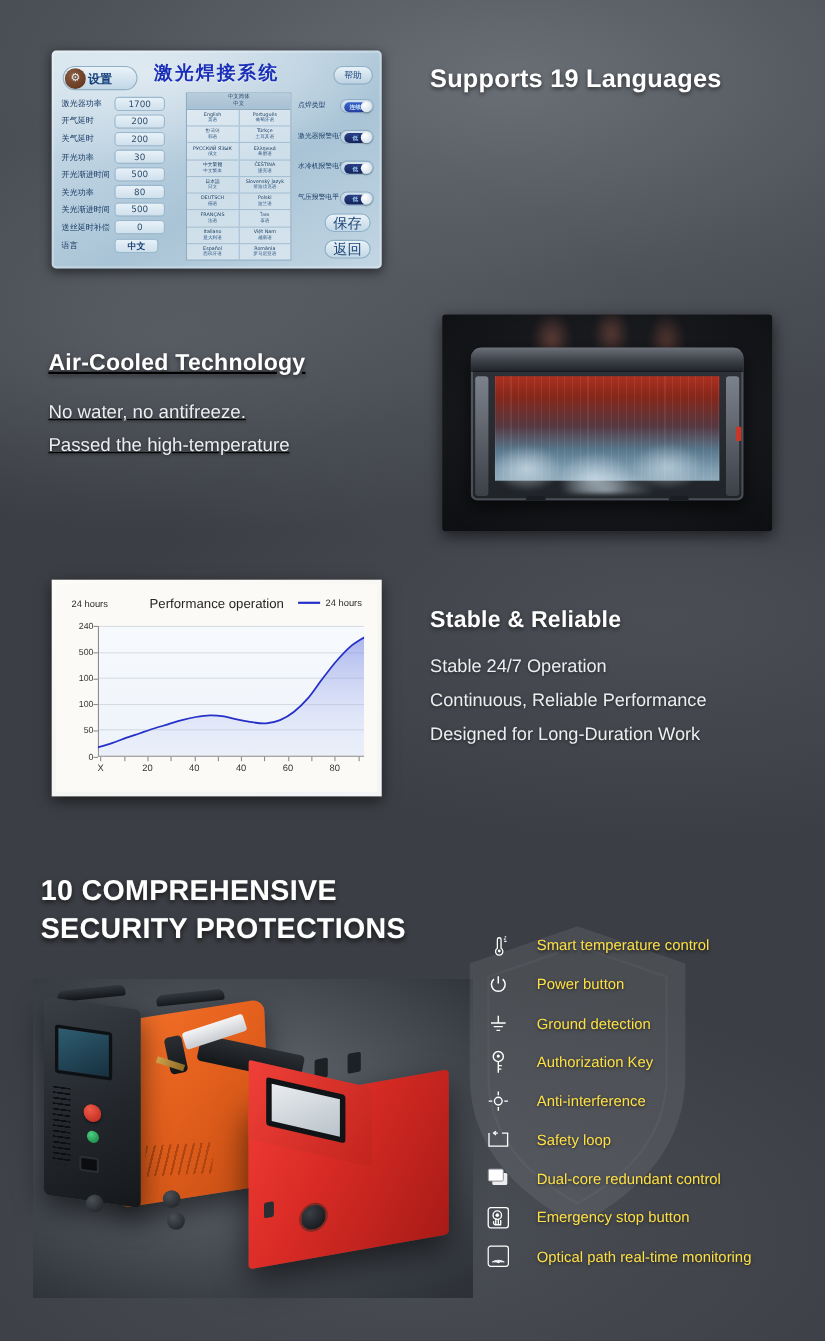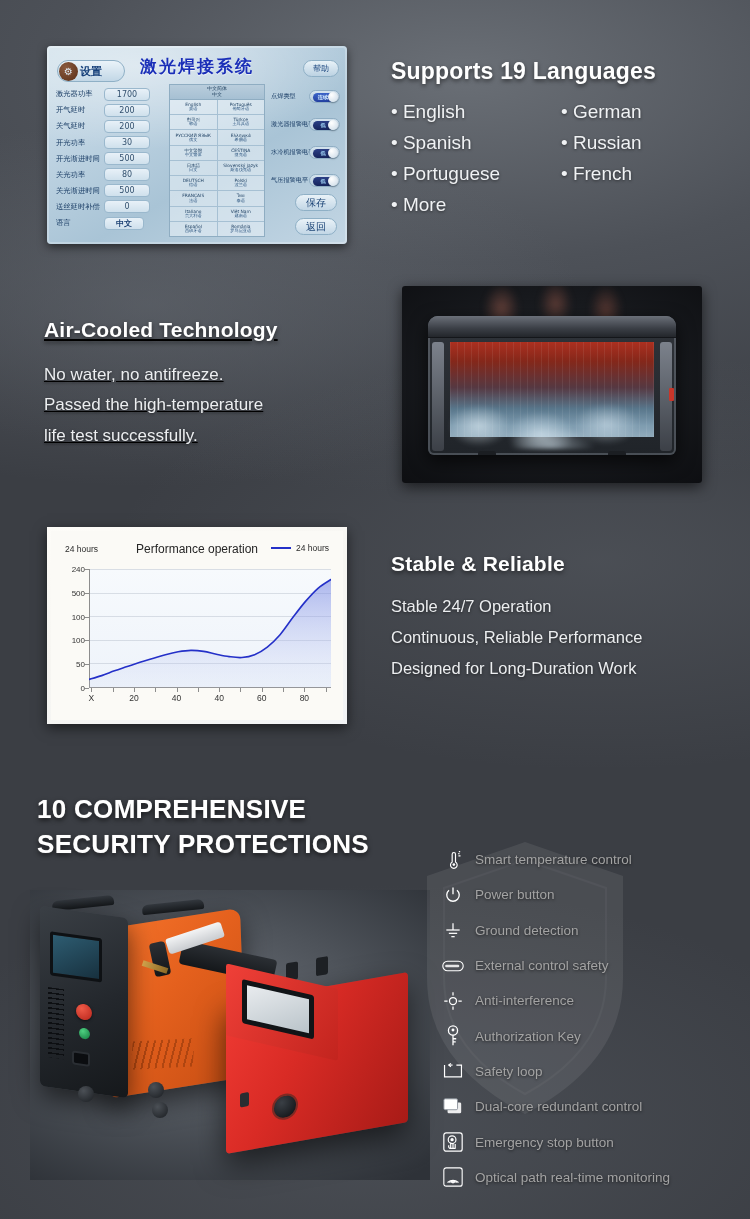--- a/index.html
+++ b/index.html
@@ -117,21 +117,21 @@
   }
   .t-sw.on .pill { background:linear-gradient(180deg,#3a63c8,#2340a0); color:#cfe9ff; }
   .t-sw .knob {
     position:absolute; right:1.5px; top:1px; width:10px; height:10px; border-radius:50%;
     background:radial-gradient(circle at 35% 30%,#ffffff,#c9d9e6);
     box-shadow:0 1px 2px rgba(0,0,0,.3);
   }
   .hmi-btn {
     position:absolute; right:10px; width:42px; height:17px; border-radius:9px;
     background:linear-gradient(180deg,#e9f2f8,#c3d7e6);
-    border:1px solid #8fb0c6; font-size:10px; color:#1d4577;
+    border:1px solid #8fb0c6; font-size:13px; color:#1d4577;
     display:flex; align-items:center; justify-content:center;
   }
   .hmi-btn.save { top:148px; }
   .hmi-btn.back { top:172px; }
 
   
   .h-title {
     font-weight:bold; color:#ffffff; letter-spacing:.2px;
     text-shadow:0 2px 4px rgba(0,0,0,.55);
   }
@@ -353,22 +353,23 @@
     opacity:.14;
   }
   .prot-list { position:absolute; left:440px; top:842px; width:305px; }
   .prot-item { display:flex; align-items:center; height:35.3px; }
   .prot-ic {
     width:26px; height:24px; flex:0 0 26px; display:flex; align-items:center; justify-content:center;
     margin-right:9px;
   }
   .prot-ic svg { display:block; }
   .prot-lb {
-    font-size:13.5px; color:#a3a3a3; white-space:nowrap;
+    font-size:13.5px; color:#fde047; white-space:nowrap;
     text-shadow:0 1px 3px rgba(0,0,0,.6);
+    margin-left:13px;
   }
 </style>
 </head>
 <body>
 
 <div class="page"></div>
 
 <div class="wrap">
 
   <div class="hmi">
@@ -547,33 +548,20 @@
           </div>
         </div>
       </div>
 
     <div class="hmi-btn save">保存</div>
     <div class="hmi-btn back">返回</div>
   </div>
 
   <div class="s1-text">
     <div class="h-title">Supports 19 Languages</div>
-    <div class="s1-cols">
-      <div class="s1-col" id="langColL">
-          <div class="s1-item">• English</div>
-          <div class="s1-item">• Spanish</div>
-          <div class="s1-item">• Portuguese</div>
-          <div class="s1-item">• More</div>
-        </div>
-      <div class="s1-col" id="langColR">
-          <div class="s1-item">• German</div>
-          <div class="s1-item">• Russian</div>
-          <div class="s1-item">• French</div>
-        </div>
-    </div>
   </div>
 
   <div class="oven">
     <div class="smoke-top"></div>
     <div class="case">
       <div class="lid"></div>
       <div class="chamber">
         <div class="fins"></div>
       </div>
       <div class="mist"></div>
@@ -583,21 +571,20 @@
       <div class="foot l"></div>
       <div class="foot r"></div>
     </div>
   </div>
 
   <div class="s2-text">
     <div class="h-title">Air-Cooled Technology</div>
     <div class="s2-body" id="acBody">
         <div class="body-line">No water, no antifreeze.</div>
         <div class="body-line">Passed the high-temperature</div>
-        <div class="body-line">life test successfully.</div>
       </div>
   </div>
 
   <div class="chart-card">
     <div class="cc-inner">
       <div class="ch-corner">24 hours</div>
       <div class="ch-title">Performance operation</div>
       <div class="ch-legend">
         <span class="ln"></span>
         <span class="lb">24 hours</span>
@@ -741,46 +728,37 @@
             <path d="M12 4v8"></path>
             <path d="M4 12h16"></path>
             <path d="M7 16h10"></path>
             <path d="M10 20h4"></path>
           </svg>
         </div>
         <div class="prot-lb">Ground detection</div>
       </div>
       <div class="prot-item">
         <div class="prot-ic">
-          <svg width="22" height="14" viewBox="0 0 28 14" fill="none" stroke="#fff" stroke-width="1.4">
-            <rect x="1" y="1" width="26" height="12" rx="6"></rect>
-            <rect x="4" y="5.5" width="18" height="3" rx="1.5" fill="#fff" stroke="none" opacity=".85"></rect>
+          <svg width="20" height="22" viewBox="0 0 20 24" fill="none" stroke="#fff" stroke-width="1.4">
+            <circle cx="10" cy="6" r="5"></circle>
+            <circle cx="10" cy="5.5" r="1.6" fill="#fff" stroke="none"></circle>
+            <path d="M10 11v11"></path>
+            <path d="M10 15h3.5M10 18.5h3"></path>
           </svg>
         </div>
-        <div class="prot-lb">External control safety</div>
+        <div class="prot-lb">Authorization Key</div>
       </div>
       <div class="prot-item">
         <div class="prot-ic">
           <svg width="20" height="20" viewBox="0 0 24 24" fill="none" stroke="#fff" stroke-width="1.5">
             <circle cx="12" cy="12" r="4.2"></circle>
             <path d="M12 1.5v4M12 18.5v4M1.5 12h4M18.5 12h4"></path>
           </svg>
         </div>
         <div class="prot-lb">Anti-interference</div>
-      </div>
-      <div class="prot-item">
-        <div class="prot-ic">
-          <svg width="20" height="22" viewBox="0 0 20 24" fill="none" stroke="#fff" stroke-width="1.4">
-            <circle cx="10" cy="6" r="5"></circle>
-            <circle cx="10" cy="5.5" r="1.6" fill="#fff" stroke="none"></circle>
-            <path d="M10 11v11"></path>
-            <path d="M10 15h3.5M10 18.5h3"></path>
-          </svg>
-        </div>
-        <div class="prot-lb">Authorization Key</div>
       </div>
       <div class="prot-item">
         <div class="prot-ic">
           <svg width="22" height="18" viewBox="0 0 26 20" fill="none" stroke="#fff" stroke-width="1.4">
             <path d="M3 3v14h20V3h-6"></path>
             <path d="M12.5 3H8"></path>
             <path d="M10.5 1 8 3l2.5 2"></path>
           </svg>
         </div>
         <div class="prot-lb">Safety loop</div>

